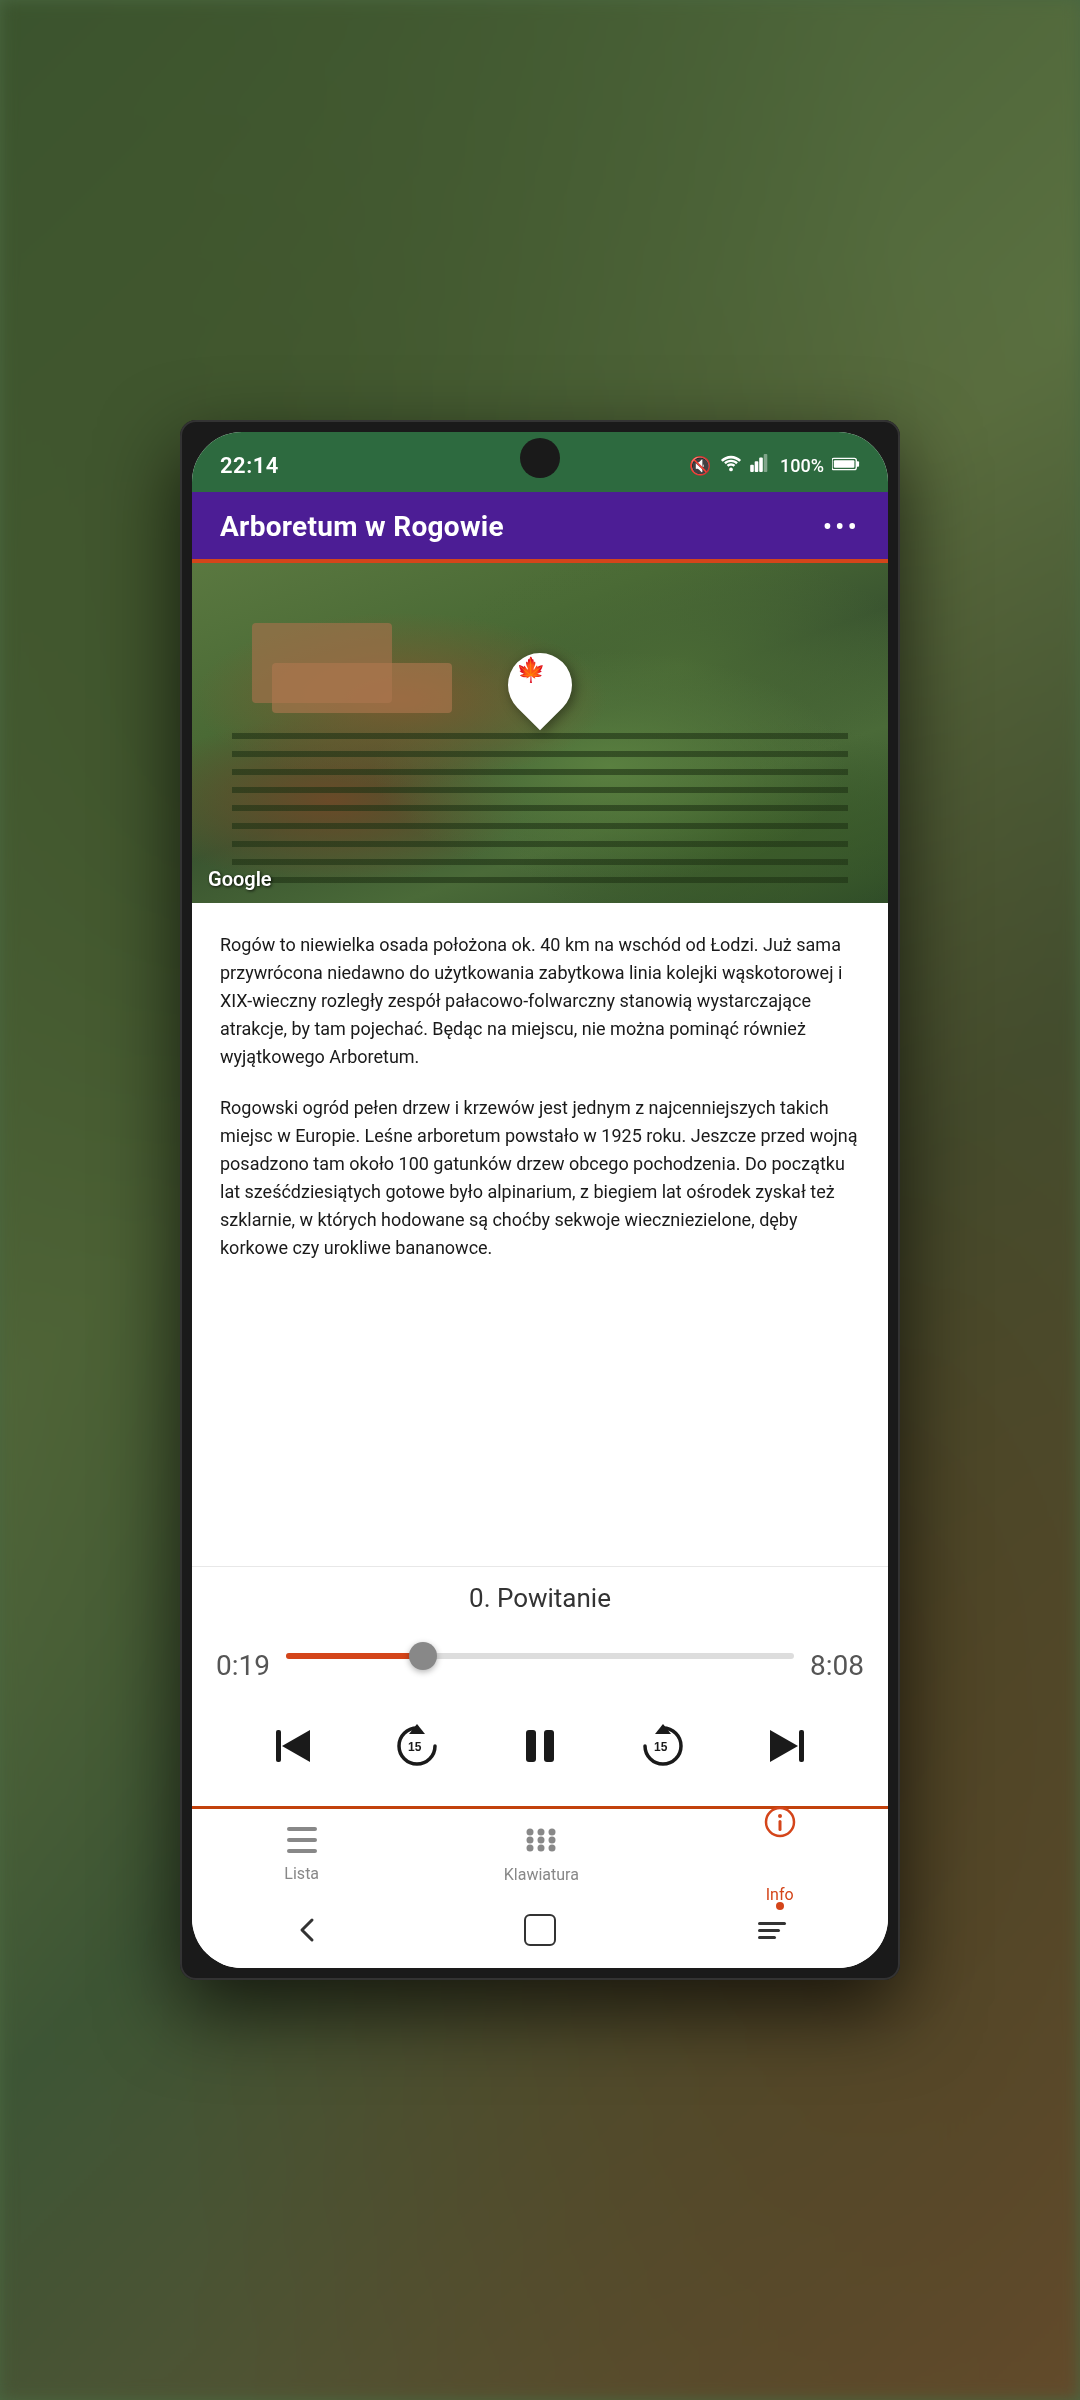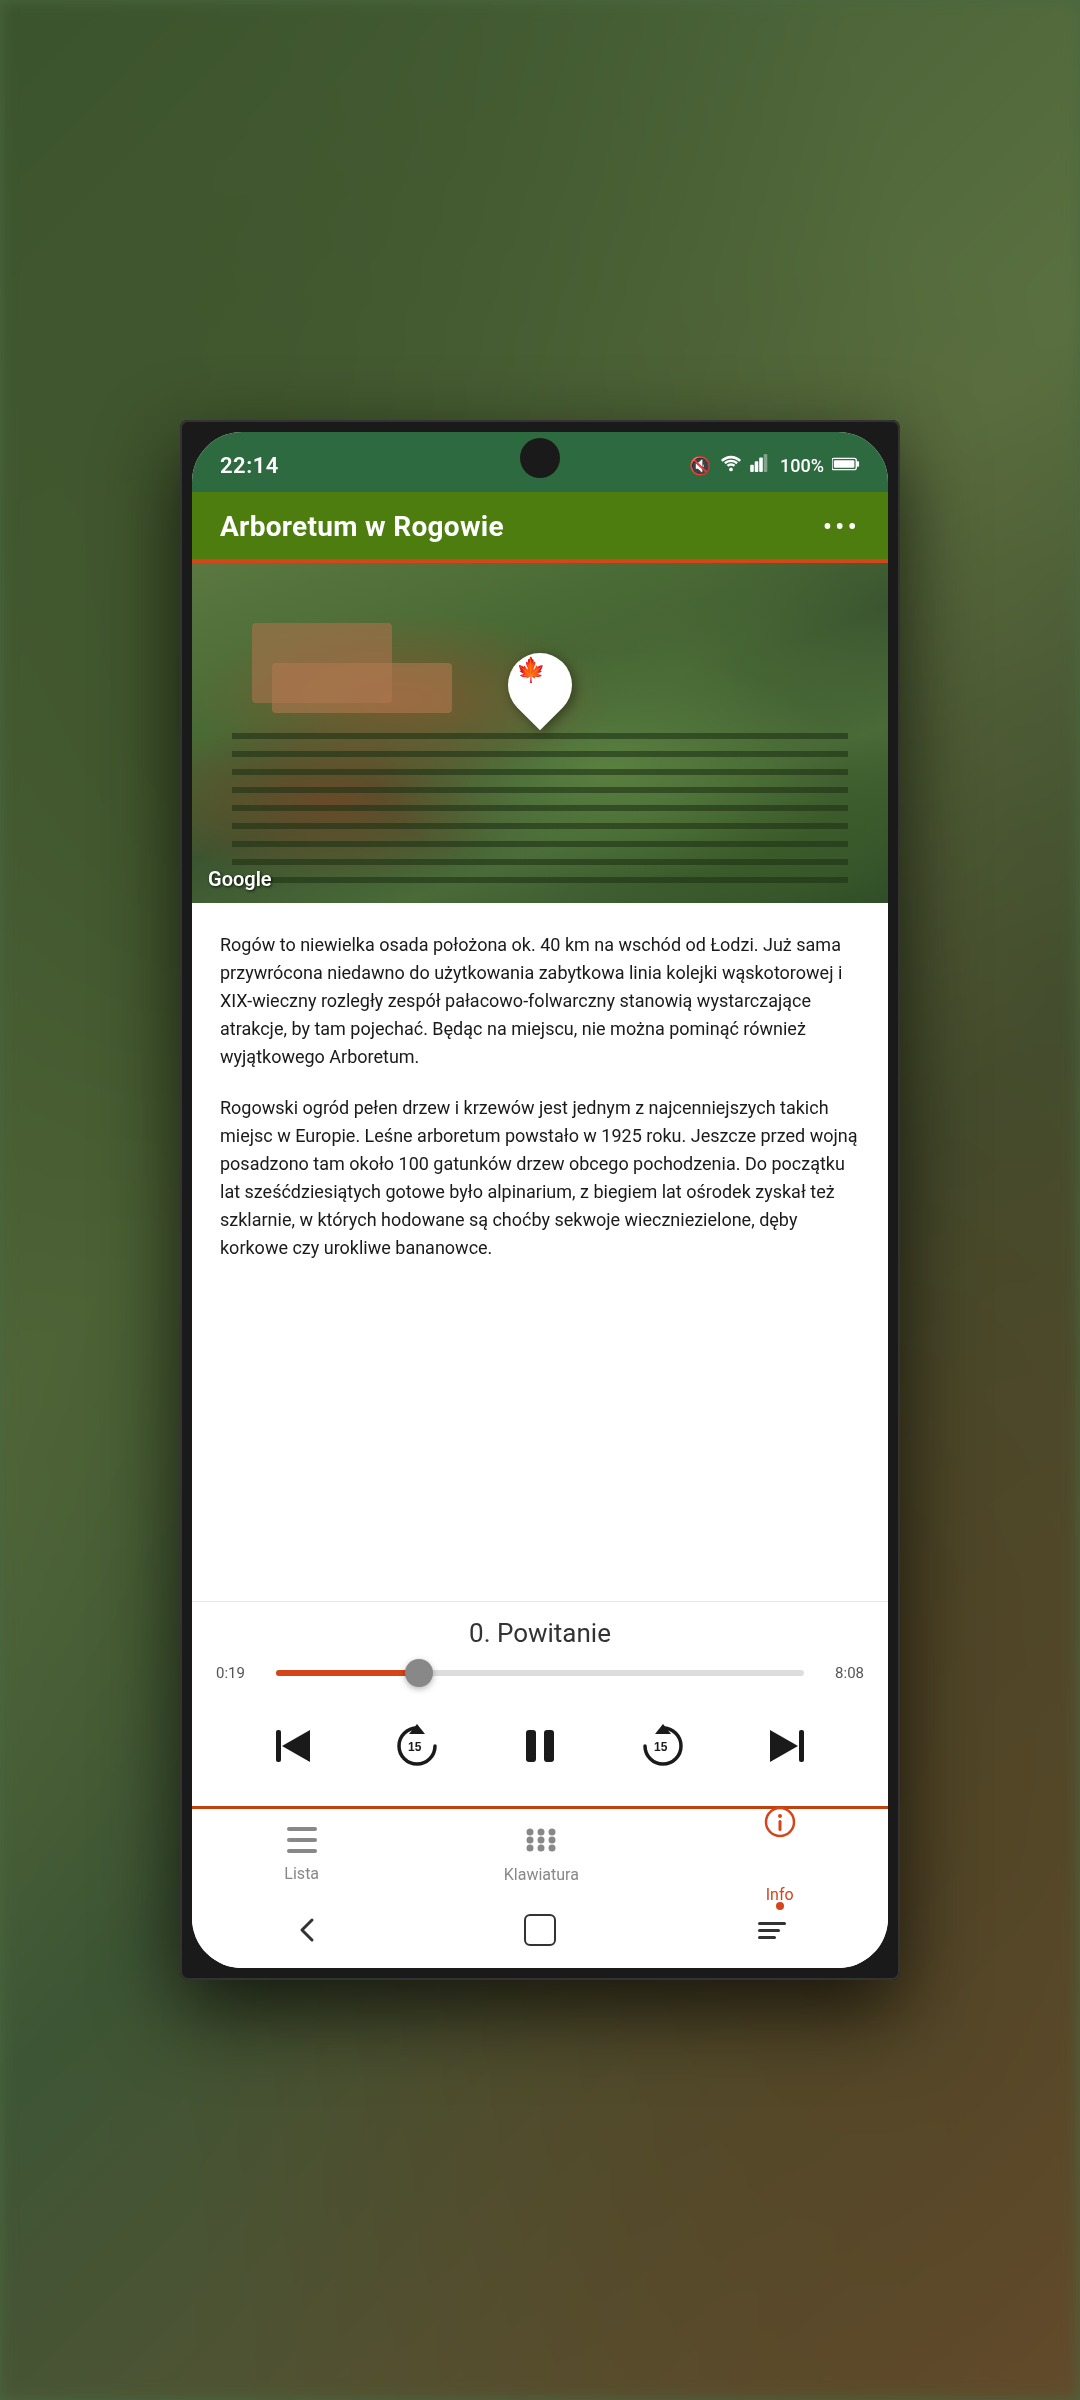--- a/index.html
+++ b/index.html
@@ -25,21 +25,21 @@
         radial-gradient(ellipse at 80% 70%, rgba(80,60,30,0.7) 0%, transparent 60%),
         linear-gradient(135deg, #3a5530 0%, #5a7040 40%, #3d5535 60%, #6b5030 100%);
       filter: blur(8px);
     }
 
     .phone-wrapper {
       position: relative;
       width: 720px;
       height: 1560px;
       background: #1a1a1a;
-      border-radius: 8px;
+      border-radius: 16px;
       box-shadow: 0 30px 80px rgba(0,0,0,0.7), inset 0 0 0 2px #333;
       overflow: hidden;
       display: flex;
       flex-direction: column;
     }
 
     .phone-inner {
       margin: 12px;
       border-radius: 50px;
       overflow: hidden;
@@ -89,21 +89,21 @@
     }
 
     .battery-text {
       font-size: 18px;
       color: #fff;
       font-weight: 500;
     }
 
     
     .app-header {
-      background: #4d7c0f;
+      background: #4c1d95;
       display: flex;
       align-items: center;
       justify-content: space-between;
       padding: 18px 28px 16px;
     }
 
     .app-title {
       font-size: 28px;
       font-weight: 700;
       color: #fff;
@@ -259,23 +259,24 @@
     }
 
     .progress-row {
       display: flex;
       align-items: center;
       padding: 4px 24px 16px;
       gap: 16px;
     }
 
     .time-label {
-      font-size: 15px;
+      font-size: 28px;
       color: #555;
       min-width: 44px;
+      margin-top: 20px;
     }
 
     .time-label.end {
       text-align: right;
     }
 
     .progress-bar-container {
       flex: 1;
       height: 6px;
       background: #ddd;

